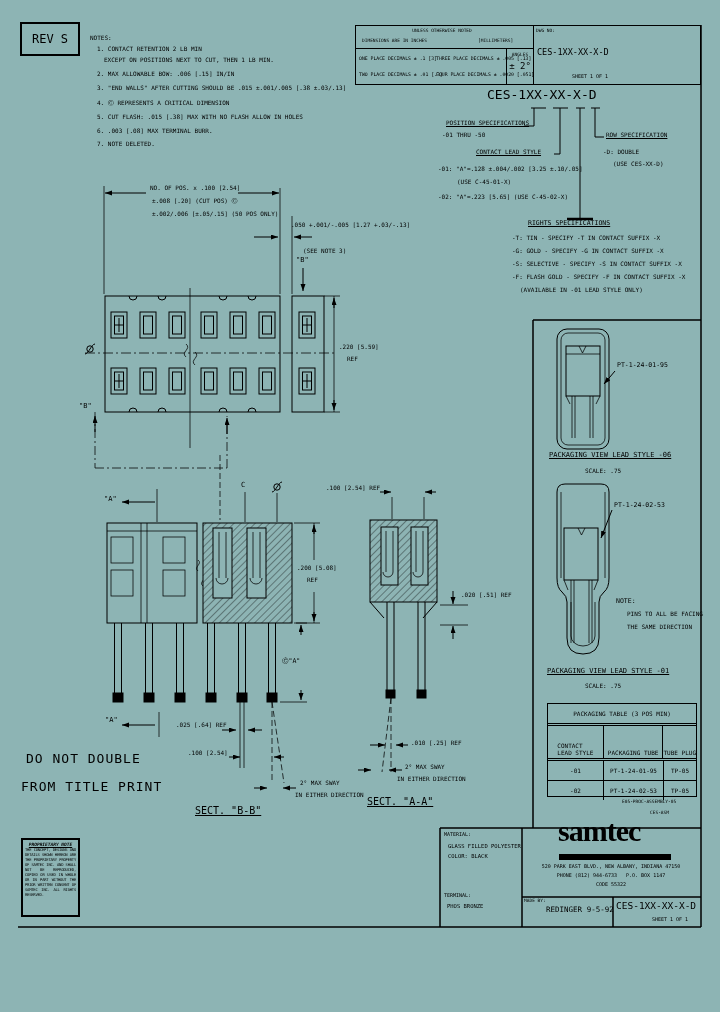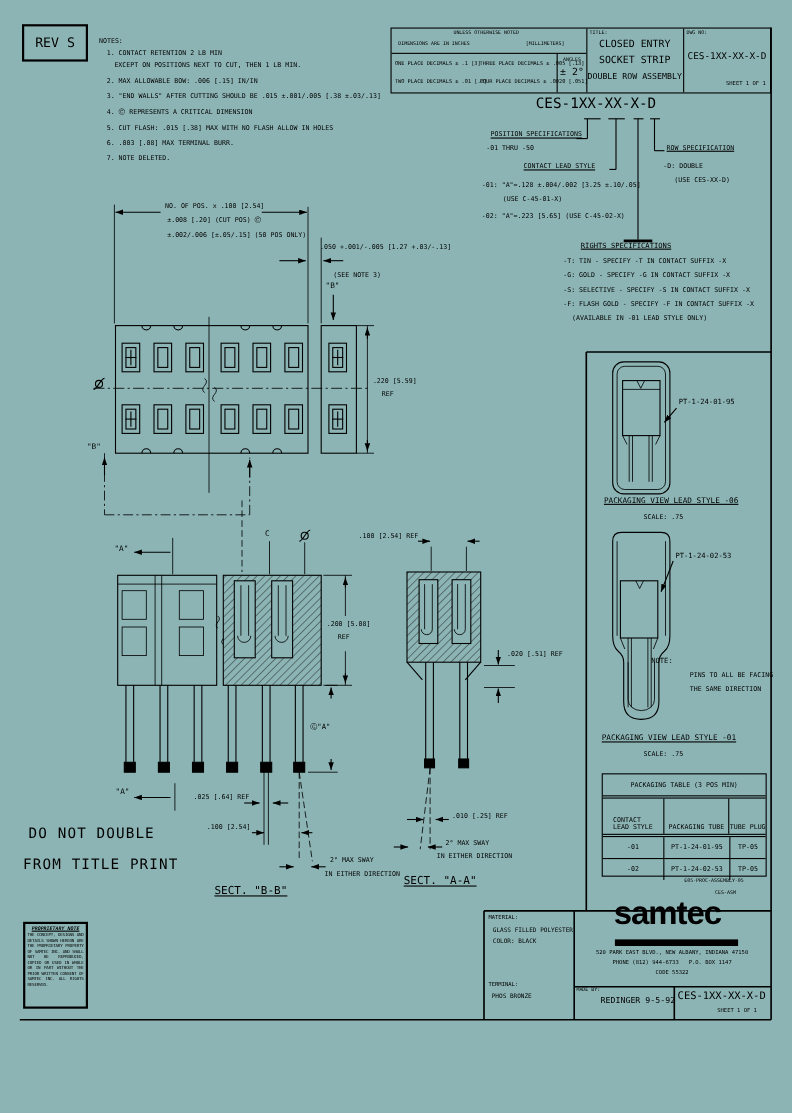--- a/index.html
+++ b/index.html
@@ -39,21 +39,21 @@
   #pkgtable .rw{height:19px;display:flex;border-bottom:1px solid #000;}
   #pkgtable .rw div{display:flex;align-items:center;justify-content:center;white-space:pre;box-sizing:border-box;}
   .c1{width:56px;border-right:1px solid #000;}
   .c2{width:60px;border-right:1px solid #000;}
   .c3{flex:1;}
   
   #propbox{position:absolute;left:21px;top:838px;width:59px;height:79px;border:2.5px solid #000;box-sizing:border-box;padding:2px 2px;}
   #propbox .ph{font-size:4.5px;text-align:center;font-weight:bold;font-style:italic;text-decoration:underline;white-space:pre;}
   #propbox .pb{font-size:3.8px;text-align:justify;letter-spacing:-0.2px;}
   #logobar{position:absolute;left:559px;top:854px;width:112px;height:6px;background:#000;}
-  #logo{position:absolute;left:558px;top:816px;font-family:Liberation Sans, sans-serif;font-weight:900;font-size:30px;letter-spacing:-1px;line-height:1;}
+  #logo{position:absolute;left:558px;top:816px;font-family:Liberation Serif, serif;font-weight:900;font-size:30px;letter-spacing:-1px;line-height:1;}
 </style>
 </head>
 <body>
 
 <div id="page">
 
   <svg width="720" height="1012" viewBox="0 0 720 1012">
     <defs>
       <marker id="a" markerWidth="8" markerHeight="6" refX="7" refY="2.5" orient="auto">
         <path d="M0,0 L7,2.5 L0,5 z" fill="#000"></path>
@@ -342,26 +342,20 @@
           <span class="t s48" style="left:3px;top:23px">TWO PLACE DECIMALS ± .01 [.3]</span>
           <span class="t s48" style="left:80px;top:7px">THREE PLACE DECIMALS ± .005 [.13]</span>
           <span class="t s48" style="left:80px;top:23px">FOUR PLACE DECIMALS ± .0020 [.051]</span>
         </div>
         <div class="tolang">
           <span class="t s45 ctr" style="left:0;top:3px;width:26px">ANGLES</span>
           <span class="t s9 ctr" style="left:0;top:12px;width:26px">± 2°</span>
         </div>
       </div>
     </div>
-    <div id="titleblockTop">
-      <span class="t s45" style="left:2px;top:2px">TITLE:</span>
-      <span class="t s9 ctr" style="left:0;top:10px;width:86px">CLOSED ENTRY</span>
-      <span class="t s9 ctr" style="left:0;top:24px;width:86px">SOCKET STRIP</span>
-      <span class="t s75 ctr" style="left:0;top:40px;width:86px">DOUBLE ROW ASSEMBLY</span>
-    </div>
     <div id="dwgblock">
       <span class="t s45" style="left:2px;top:2px">DWG NO:</span>
       <span class="t s85" style="left:3px;top:22px">CES-1XX-XX-X-D</span>
       <span class="t s5" style="left:38px;top:48px">SHEET 1 OF 1</span>
     </div>
   </div>
 
   <div>
     <span class="t" style="left:487px;top:88px;font-size:13px">CES-1XX-XX-X-D</span>
     <span class="t u" style="left:446px;top:120px">POSITION SPECIFICATIONS</span>
@@ -414,21 +408,21 @@
     <span class="t" style="left:405px;top:764px">2° MAX SWAY</span>
     <span class="t" style="left:397px;top:776px">IN EITHER DIRECTION</span>
     <span class="t s10 u" style="left:367px;top:796px">SECT. "A-A"</span>
   </div>
 
   <div>
     <span class="t s65" style="left:617px;top:362px">PT-1-24-01-95</span>
     <span class="t s7 u" style="left:549px;top:451px">PACKAGING VIEW LEAD STYLE -06</span>
     <span class="t" style="left:585px;top:468px">SCALE: .75</span>
     <span class="t s65" style="left:614px;top:502px">PT-1-24-02-53</span>
-    <span class="t s65" style="left:592px;top:598px">NOTE:</span>
+    <span class="t s65" style="left:616px;top:598px">NOTE:</span>
     <span class="t" style="left:627px;top:611px">PINS TO ALL BE FACING</span>
     <span class="t" style="left:627px;top:624px">THE SAME DIRECTION</span>
     <span class="t s7 u" style="left:547px;top:667px">PACKAGING VIEW LEAD STYLE -01</span>
     <span class="t" style="left:585px;top:683px">SCALE: .75</span>
   </div>
 
   <div id="pkgtable">
     <div class="tt">PACKAGING TABLE (3 POS MIN)</div>
     <div class="hd">
       <div class="c1">CONTACT

